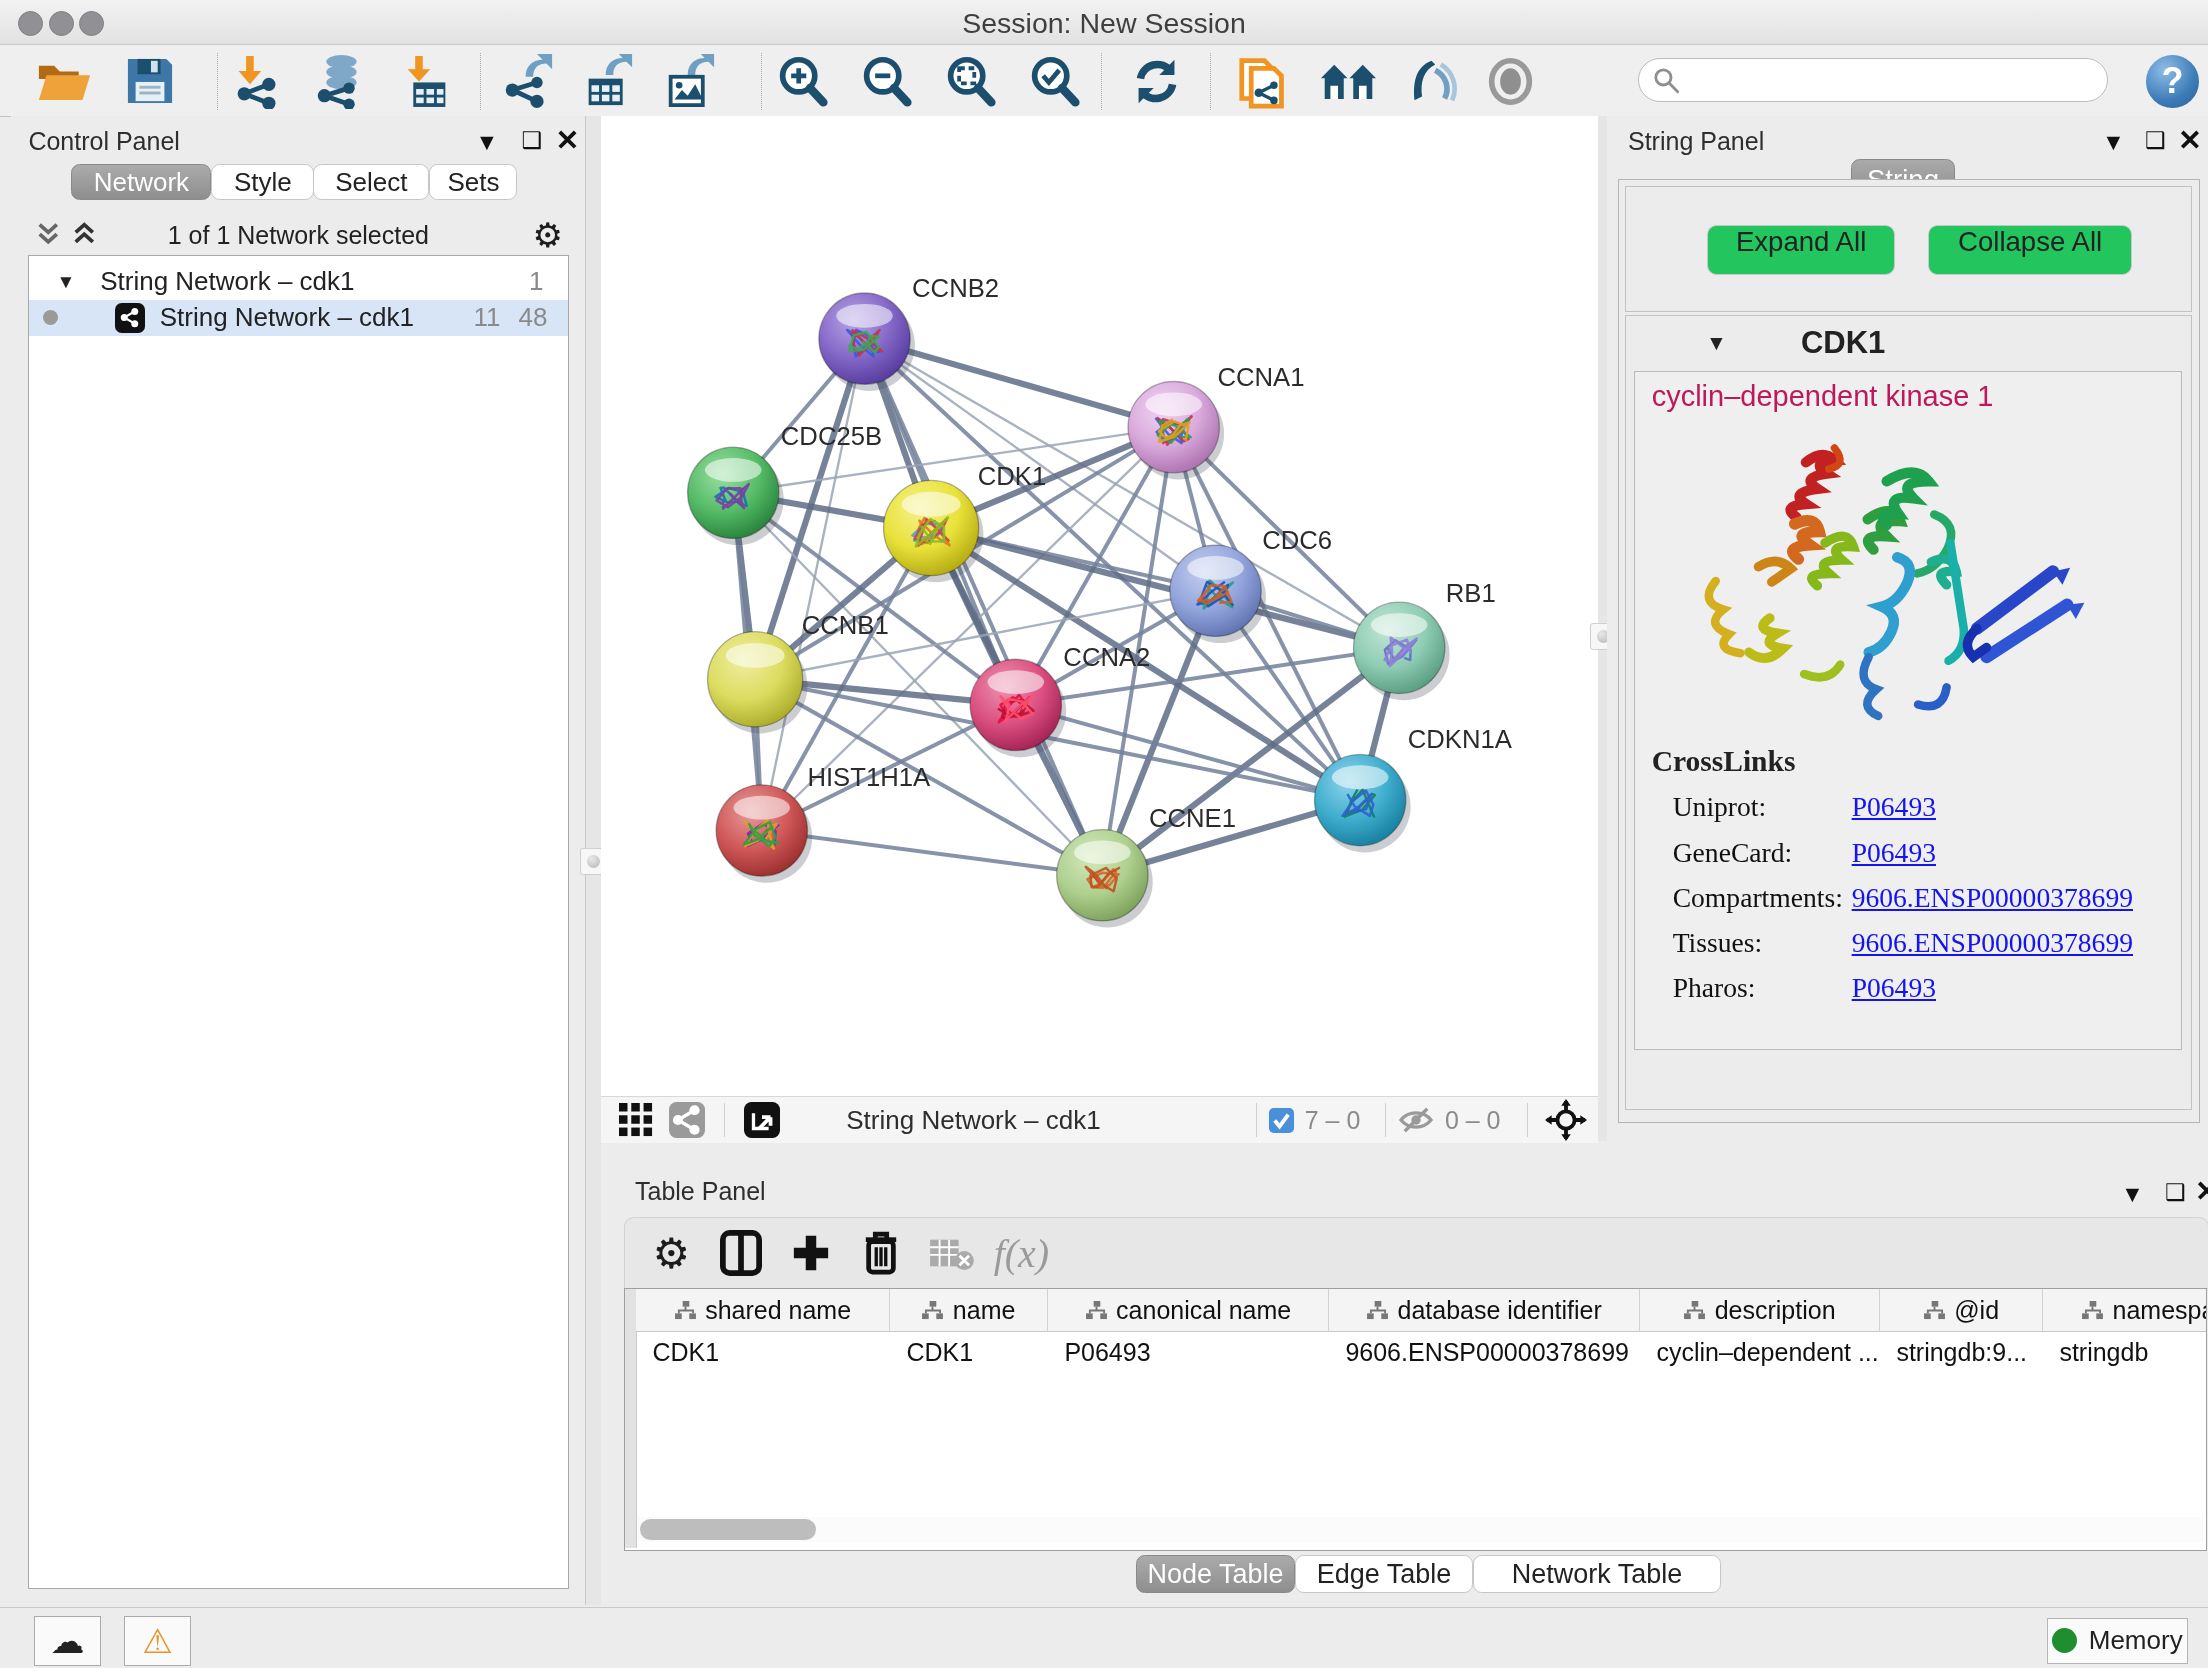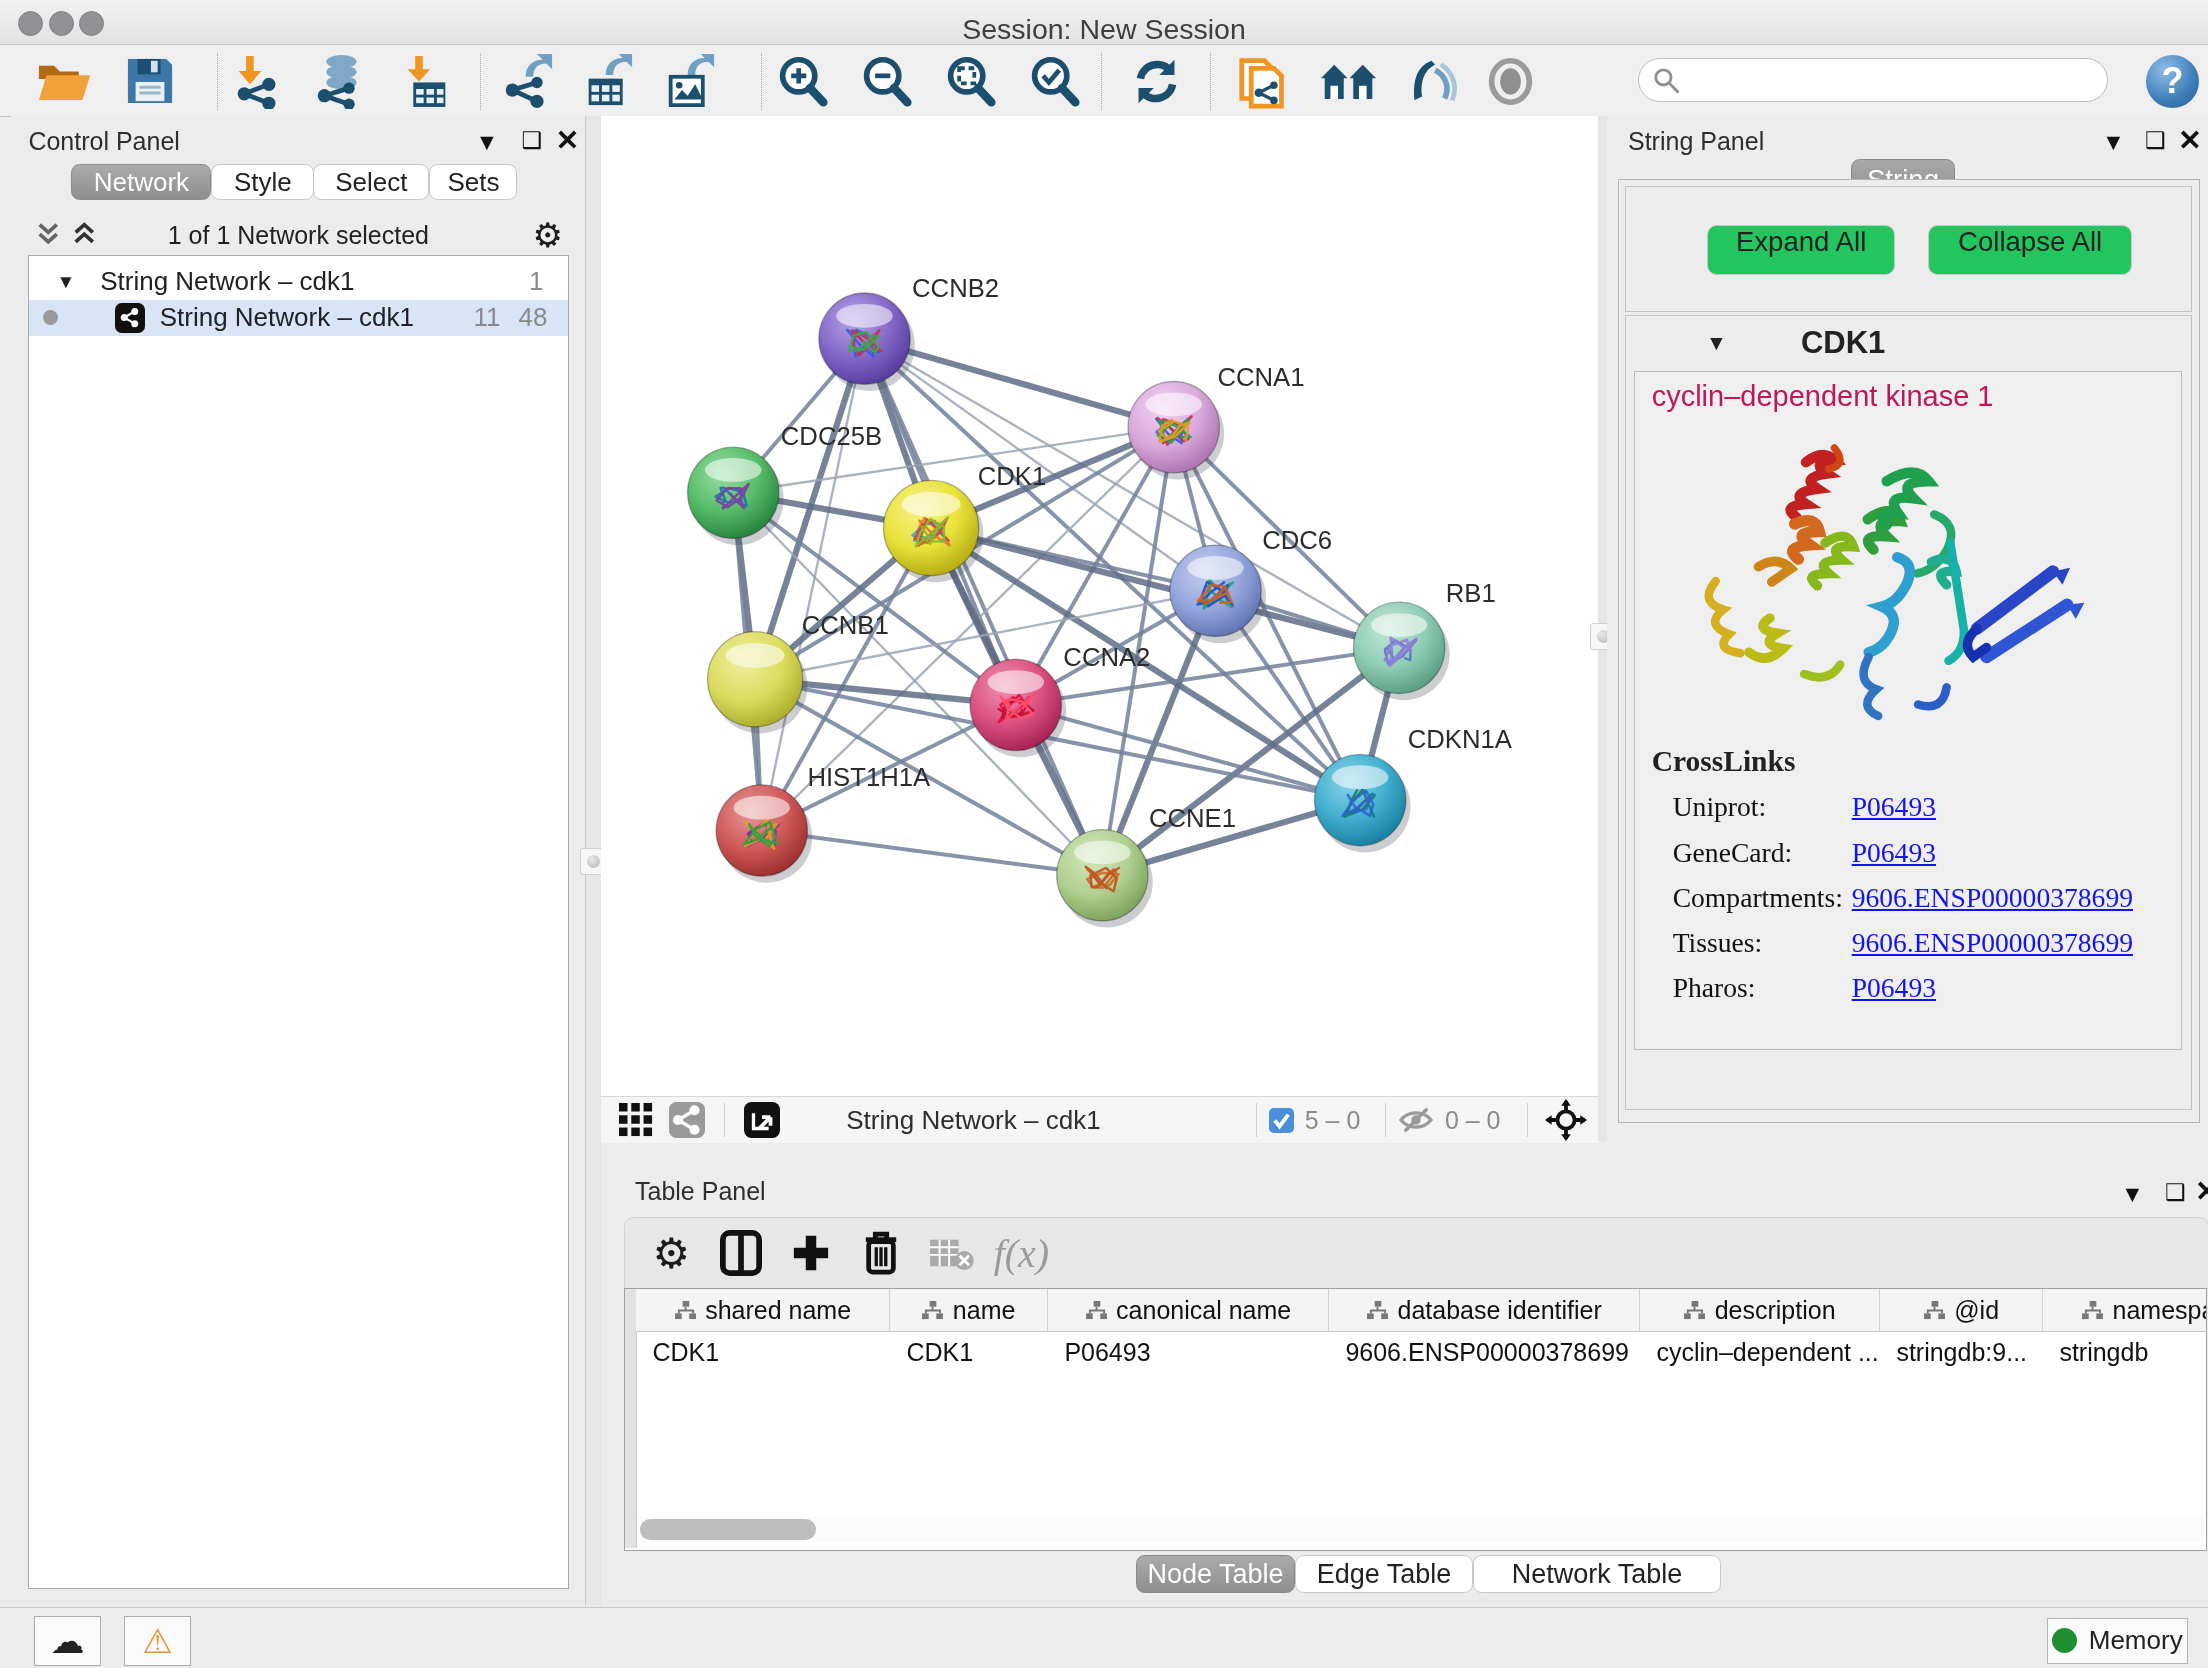--- a/index.html
+++ b/index.html
@@ -3,21 +3,21 @@
 <meta charset="utf-8">
 <style>
   html,body{margin:0;padding:0;background:#d8d8d8;}
   #root{position:relative;width:2208px;height:1668px;background:#ececec;overflow:hidden;
         font-family:"Liberation Sans",sans-serif;color:#222;}
   .abs{position:absolute;}
   
   #titlebar{left:0;top:0;width:2208px;height:44px;background:linear-gradient(#f2f2f2,#e2e2e2);
             border-bottom:1px solid #c9c9c9;}
   .traffic{top:10.5px;width:23px;height:23px;border-radius:50%;background:#909095;border:1px solid #7f7f84;}
-  #win-title{left:0;top:6.7px;width:2208px;text-align:center;font-size:28.5px;color:#3f3f3f;margin-top:6px;}
+  #win-title{left:0;top:6.7px;width:2208px;text-align:center;font-size:28.5px;color:#3f3f3f;}
   
   #toolbar{left:0;top:45px;width:2208px;height:71px;background:#efefef;border-bottom:1px solid #c4c4c4;}
   .tb-icon{top:7.6px;width:68px;height:57px;display:flex;align-items:center;justify-content:center;cursor:pointer;}
   .tb-sep{top:7.6px;width:0;height:57px;border-left:1.9px dotted #a8a8a8;}
   #search-box{left:1638px;top:13.3px;width:470px;height:44px;background:#fff;border:1.9px solid #bdbdbd;
               border-radius:23px;display:flex;align-items:center;padding-left:13.3px;box-sizing:border-box;}
   #search-input{border:none;outline:none;font-size:25px;width:399px;background:transparent;
                 font-family:"Liberation Sans",sans-serif;}
   #help-btn{left:2146px;top:9.5px;width:53px;height:53px;border-radius:50%;
             background:radial-gradient(circle at 35% 28%,#8ebde6,#3d7cb8 60%,#2a5f95);
@@ -585,21 +585,21 @@
     </span>
     <span style="margin-left:59px;font-size:26px;color:#2e2e2e">String Network – cdk1</span>
     <span style="flex:1"></span>
     <span class="vsep"></span>
     <span style="display:flex;align-items:center">
       <svg width="27" height="27" viewBox="0 0 28 28">
         <rect x="1" y="1" width="26" height="26" rx="5" fill="#4a90d9"></rect>
         <path d="M7 14 l5 6 9-12" stroke="#fff" stroke-width="4" fill="none"></path>
       </svg>
     </span>
-    <span class="gray-txt" style="margin:0 13.3px 0 9.5px">5 – 0</span>
+    <span class="gray-txt" style="margin:0 13.3px 0 9.5px">7 – 0</span>
     <span class="vsep"></span>
     <span>
       <svg width="38" height="30" viewBox="0 0 40 32">
         <path d="M4 16 C12 6 28 6 36 16 C28 26 12 26 4 16z" fill="none" stroke="#9a9a9a" stroke-width="3.5"></path>
         <circle cx="20" cy="16" r="5" fill="#9a9a9a"></circle>
         <path d="M8 28 L32 4" stroke="#9a9a9a" stroke-width="3.5"></path>
       </svg>
     </span>
     <span class="gray-txt" style="margin:0 15px 0 9.5px">0 – 0</span>
     <span class="vsep"></span>

